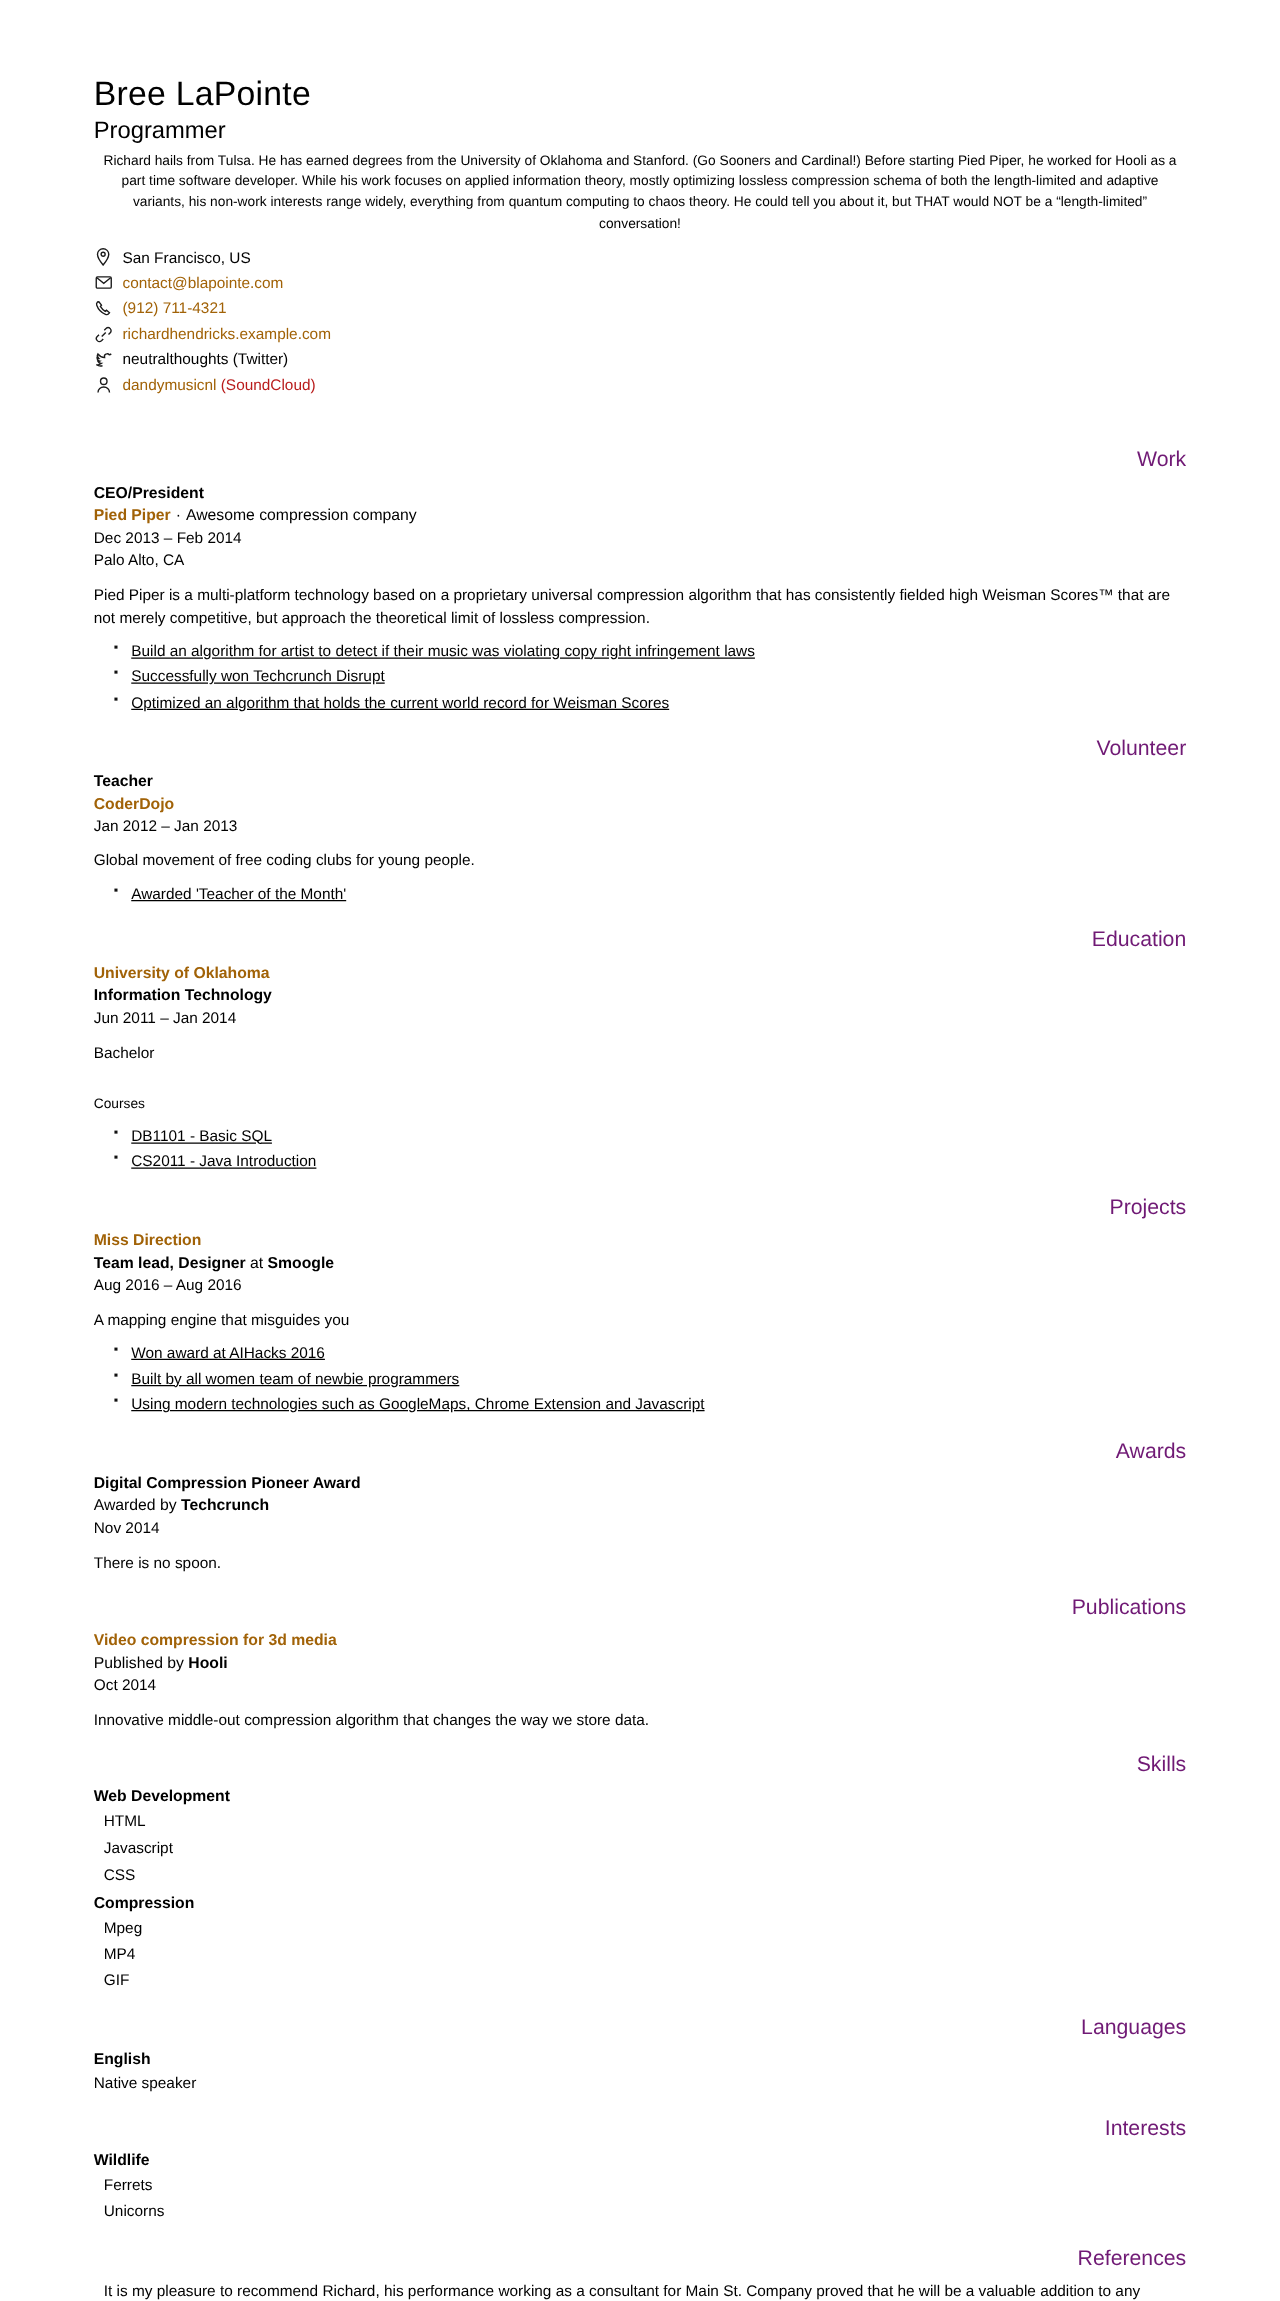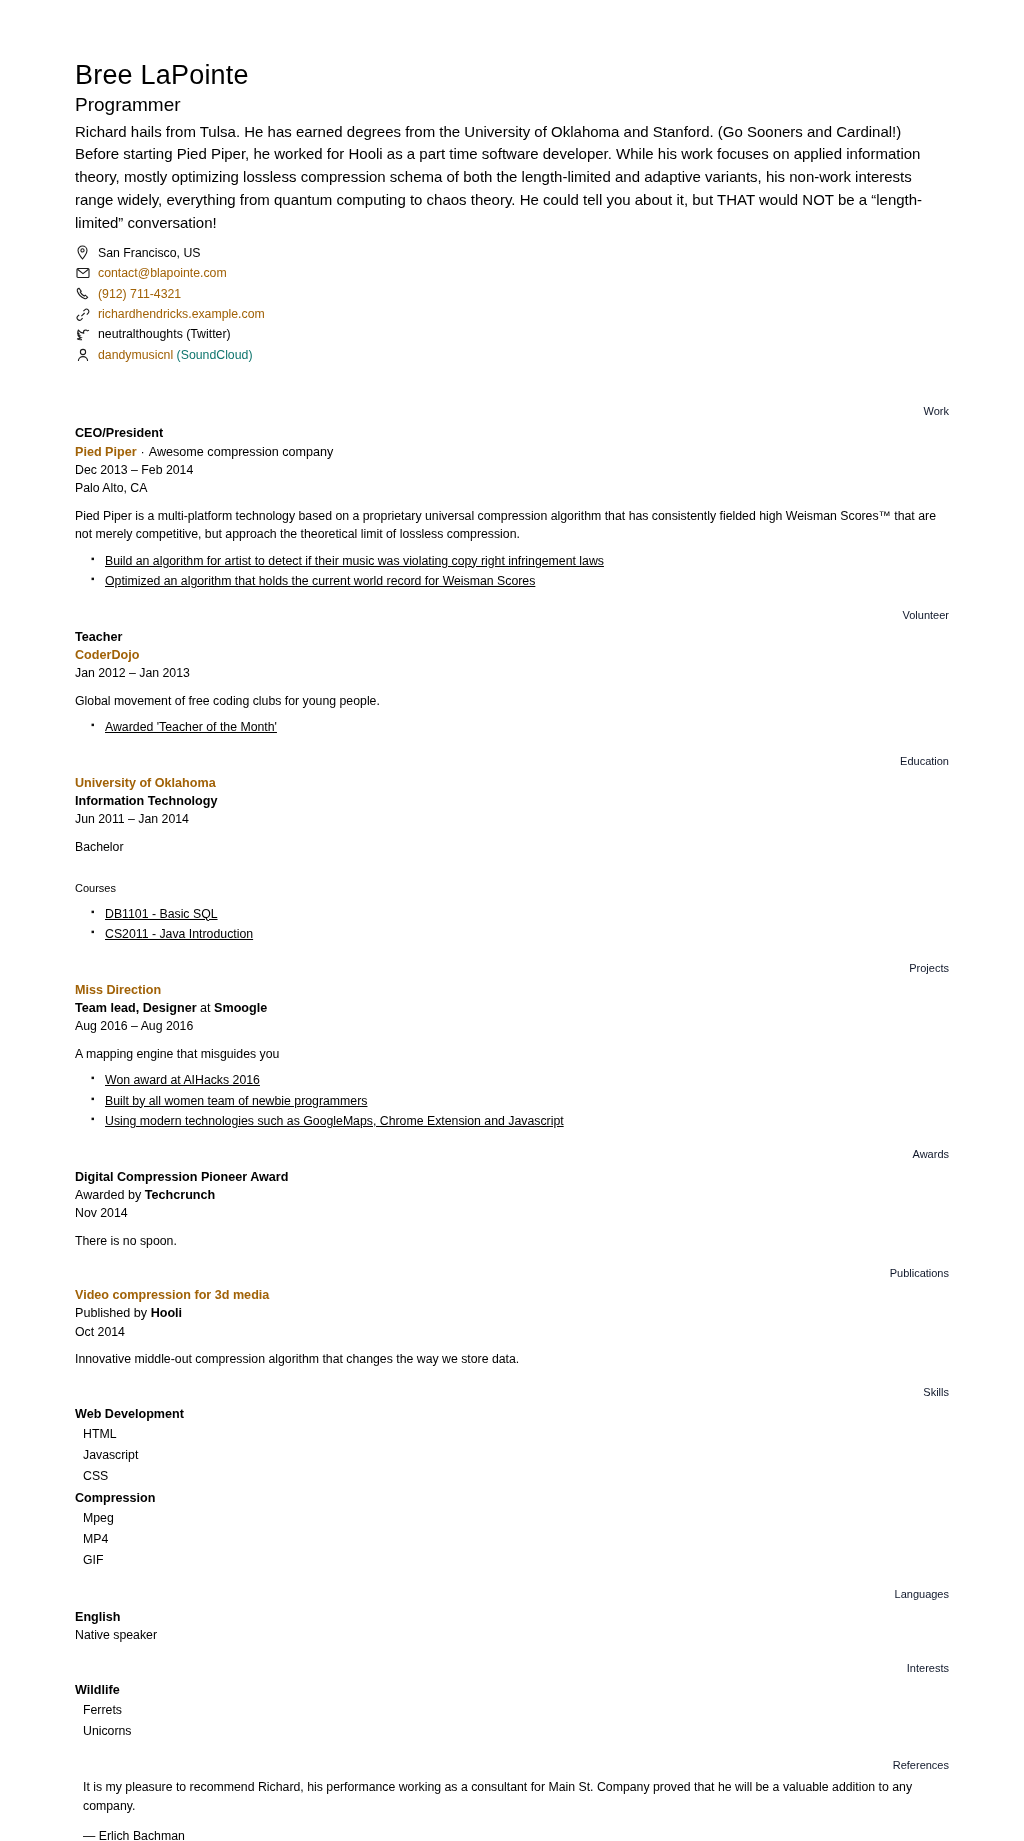--- a/index.html
+++ b/index.html
@@ -29,24 +29,24 @@
     letter-spacing: 0.2px;
     margin: 0 0 2px 0;
   }
   .role {
     font-size: 19px;
     font-weight: 400;
     line-height: 1.2;
     margin: 0 0 4px 0;
   }
   .summary {
-    font-size: 15px;
+    font-size: 11px;
     line-height: 1.52;
     margin: 0 0 8px 0;
-    text-align: left;
+    text-align: center;
   }
   .contacts {
     margin: 0;
     padding: 0;
     list-style: none;
   }
   .contact {
     display: flex;
     align-items: center;
     gap: 8px;
@@ -61,31 +61,31 @@
     display: inline-flex;
     align-items: center;
     justify-content: center;
     color: #1b1b1b;
   }
   .contact .ic svg { display: block; }
   a, .link {
     color: #a16207;
     text-decoration: none;
   }
-  .muted-inline { color: #0f766e; }
+  .muted-inline { color: #b91c1c; }
 
   
   .section {
     margin-top: 0;
   }
   .section-title {
     text-align: right;
-    font-size: 11px;
+    font-size: 17px;
     font-weight: 400;
-    color: #0f172a;
+    color: #701a75;
     margin: 17px 0 6px 0;
     line-height: 1.2;
   }
   .first-section-title { margin-top: 40px; }
 
   .entry { margin: 0 0 2px 0; }
 
   .e-title {
     font-size: 12.6px;
     font-weight: bold;
@@ -254,20 +254,21 @@
       <div class="entry">
         <div class="e-title">CEO/President</div>
         <div class="e-org">
           <a class="link" href="#">Pied Piper</a><span class="sep">·</span><span class="desc">Awesome compression company</span>
         </div>
         <div class="e-line">Dec 2013 – Feb 2014</div>
         <div class="e-line">Palo Alto, CA</div>
         <div class="e-desc">Pied Piper is a multi-platform technology based on a proprietary universal compression algorithm that has consistently fielded high Weisman Scores™ that are not merely competitive, but approach the theoretical limit of lossless compression.</div>
         <ul class="bullets">
           <li>Build an algorithm for artist to detect if their music was violating copy right infringement laws</li>
+          <li>Successfully won Techcrunch Disrupt</li>
           <li>Optimized an algorithm that holds the current world record for Weisman Scores</li>
         </ul>
       </div>
     </section>
 
     <section class="section">
       <div class="section-title">Volunteer</div>
       <div class="entry">
         <div class="e-title">Teacher</div>
         <div class="e-org">

